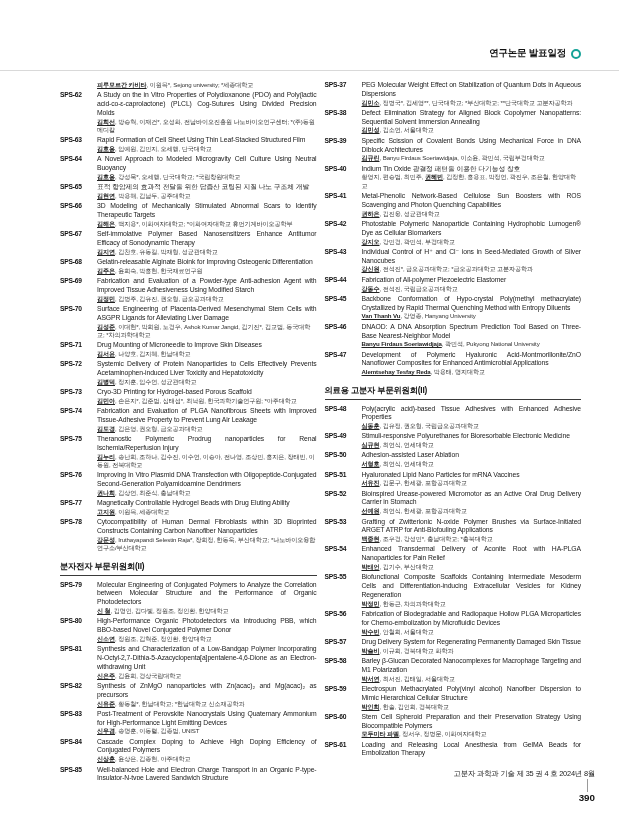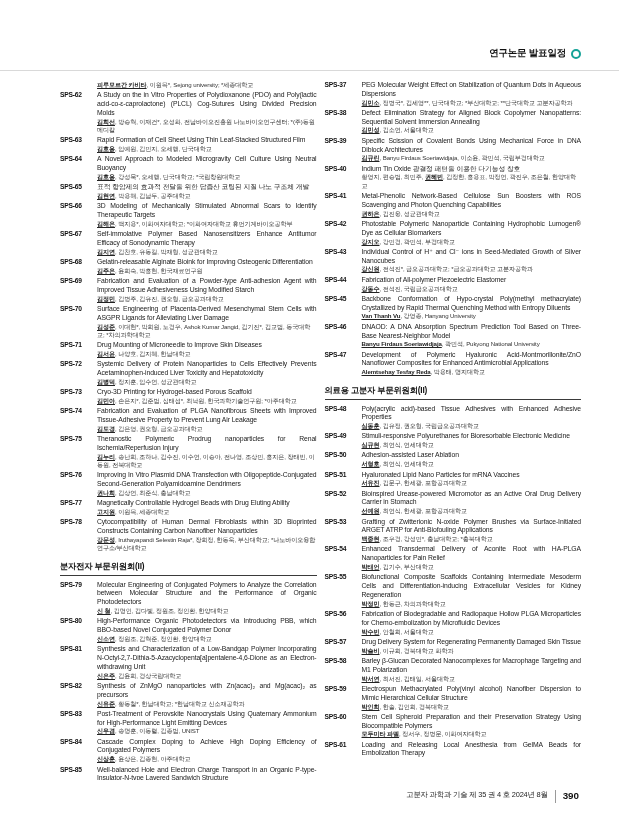--- a/index.html
+++ b/index.html
@@ -40,22 +40,22 @@
   }
   .authors{
     font-size:6.1px;line-height:8.3px;color:#333;letter-spacing:-0.1px;
   }
   .presenter{text-decoration:underline;text-underline-offset:1px;font-weight:600;color:#222;}
   .section-header{
     font-size:8.3px;font-weight:bold;color:#111;letter-spacing:-0.2px;
     margin:8px 0 5px 0;padding-bottom:3px;border-bottom:1.6px solid #3a3a3a;
   }
   .page-footer{
-    position:absolute;bottom:27px;right:40px;
-    display:flex;align-items:flex-start;
+    position:absolute;bottom:27px;right:24px;
+    display:flex;align-items:flex-end;flex-direction:column;
   }
   .footer-journal{font-size:7.4px;color:#222;letter-spacing:-0.2px;}
   .footer-divider{width:1px;height:13px;background:#9a9a9a;margin:0 7px;}
   .footer-page{font-size:9.8px;font-weight:bold;color:#111;}
 </style>
 </head>
 <body>
 
 <div class="page">
 

